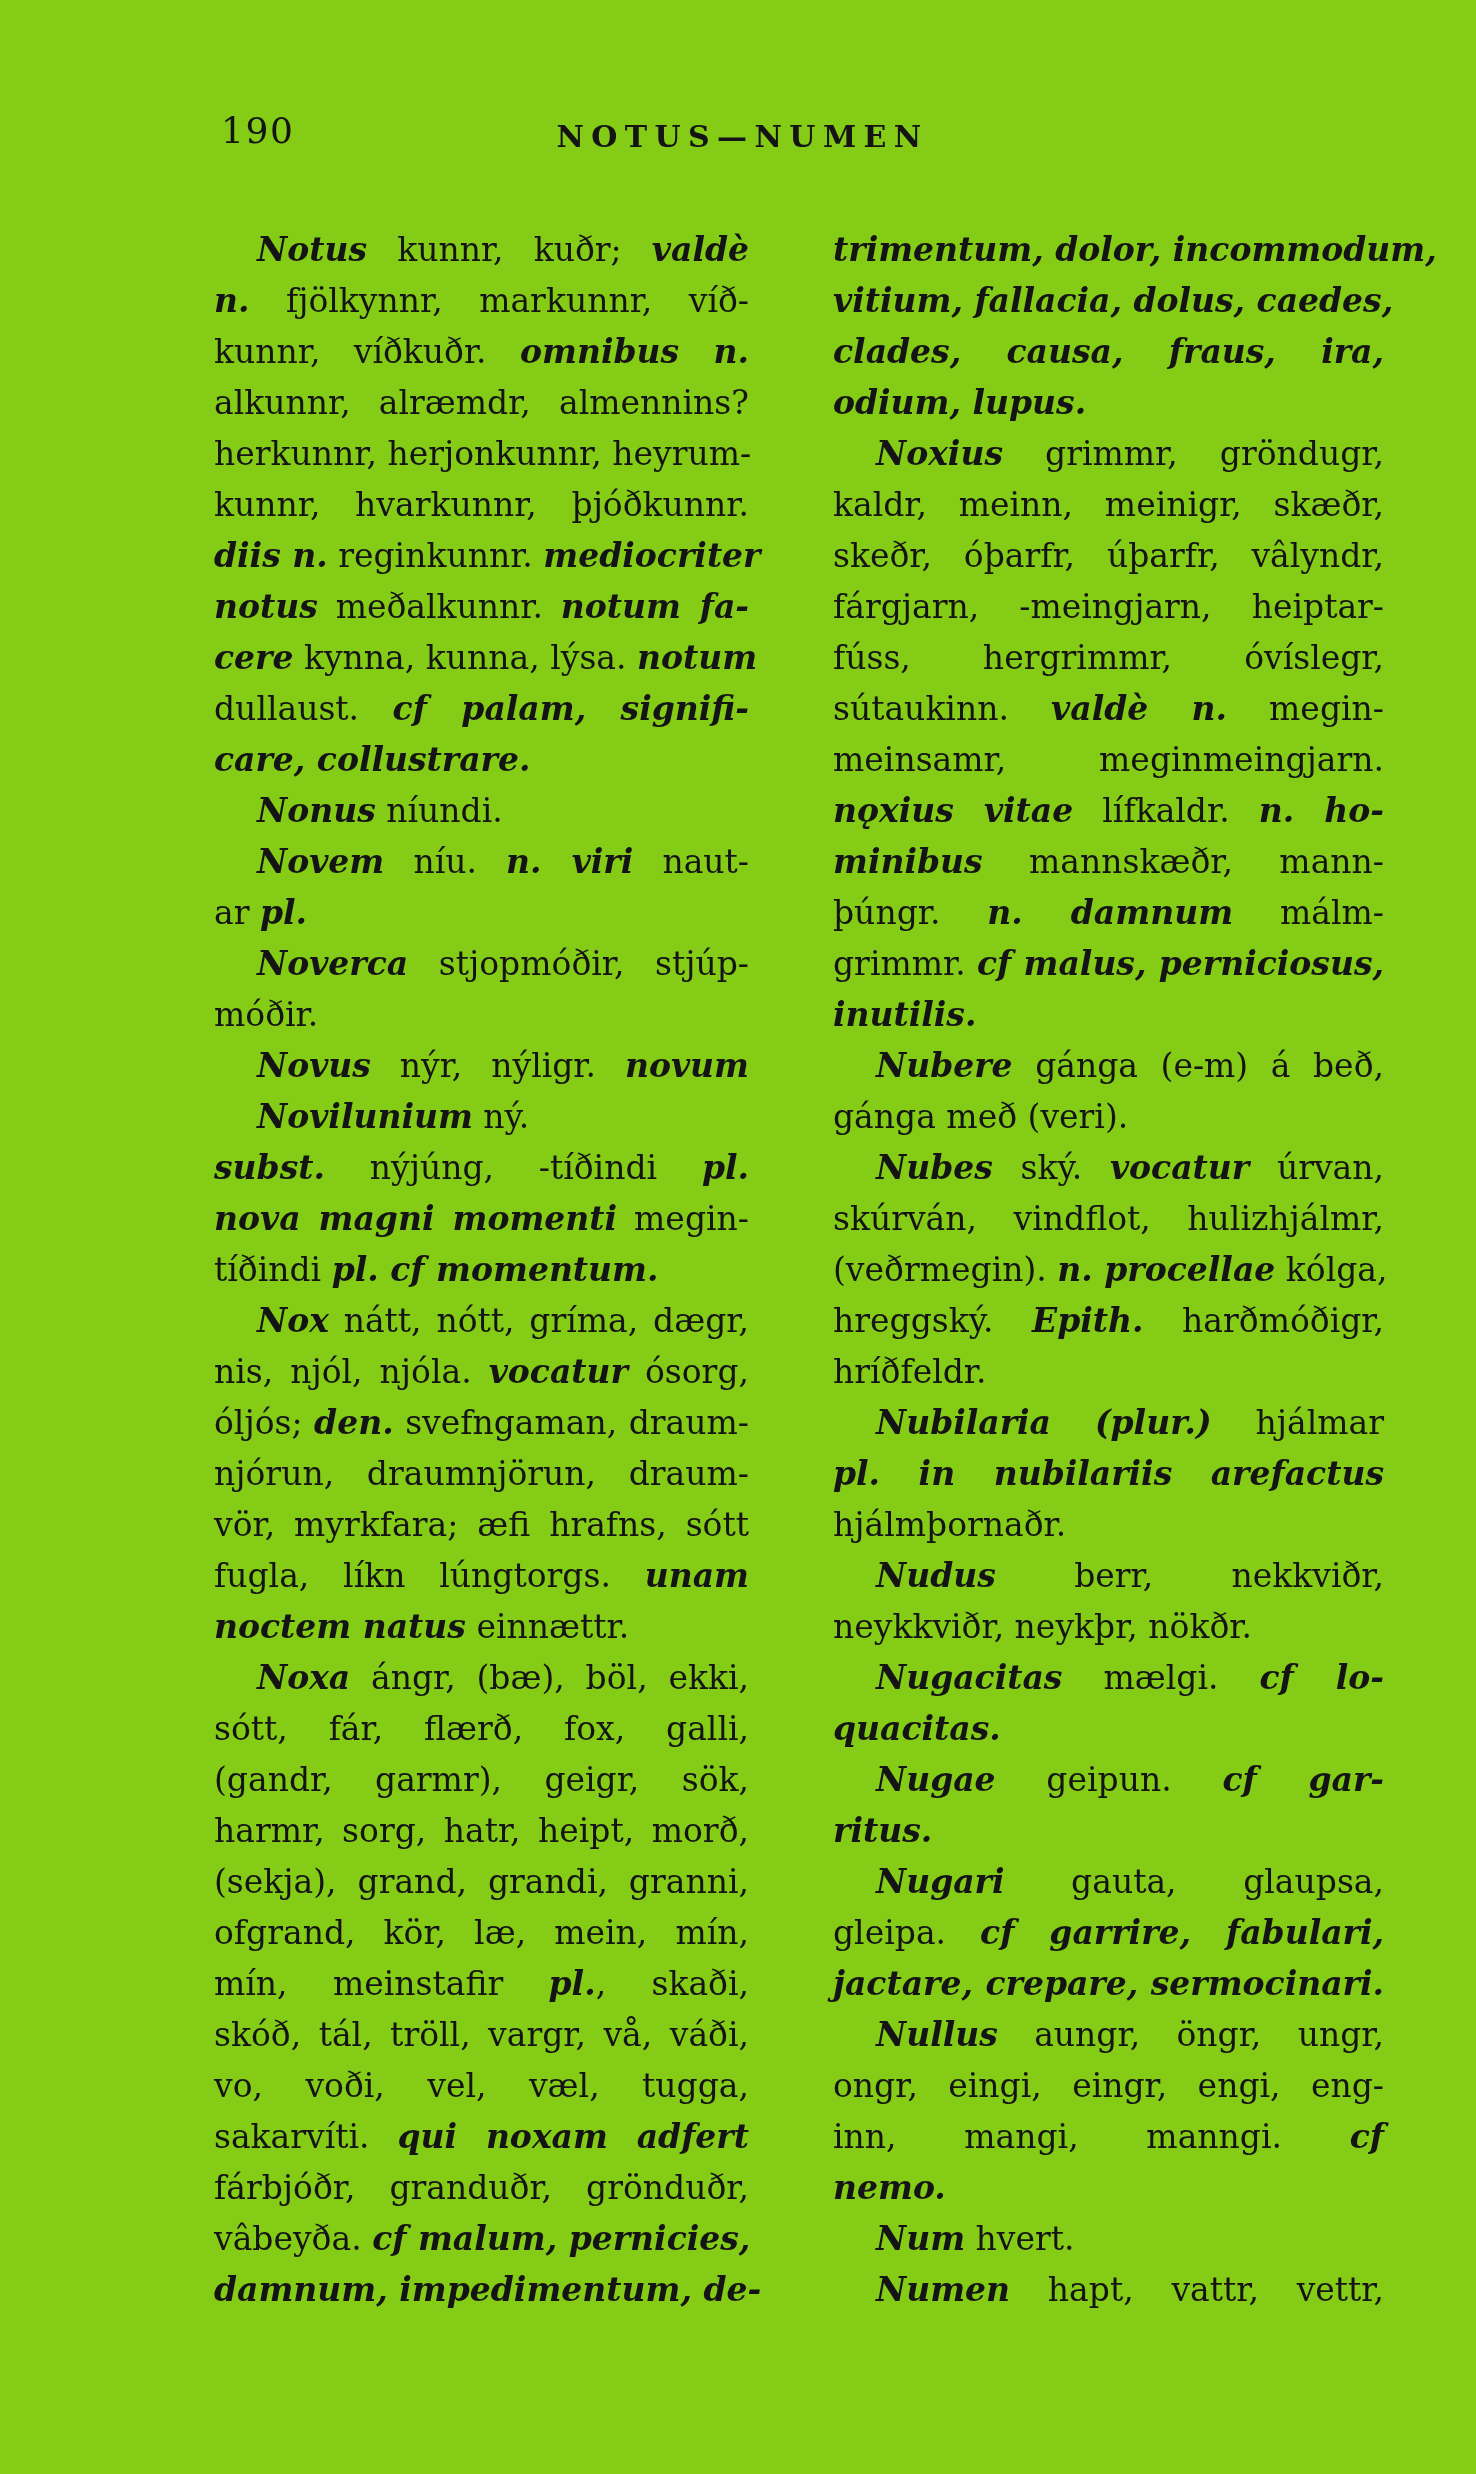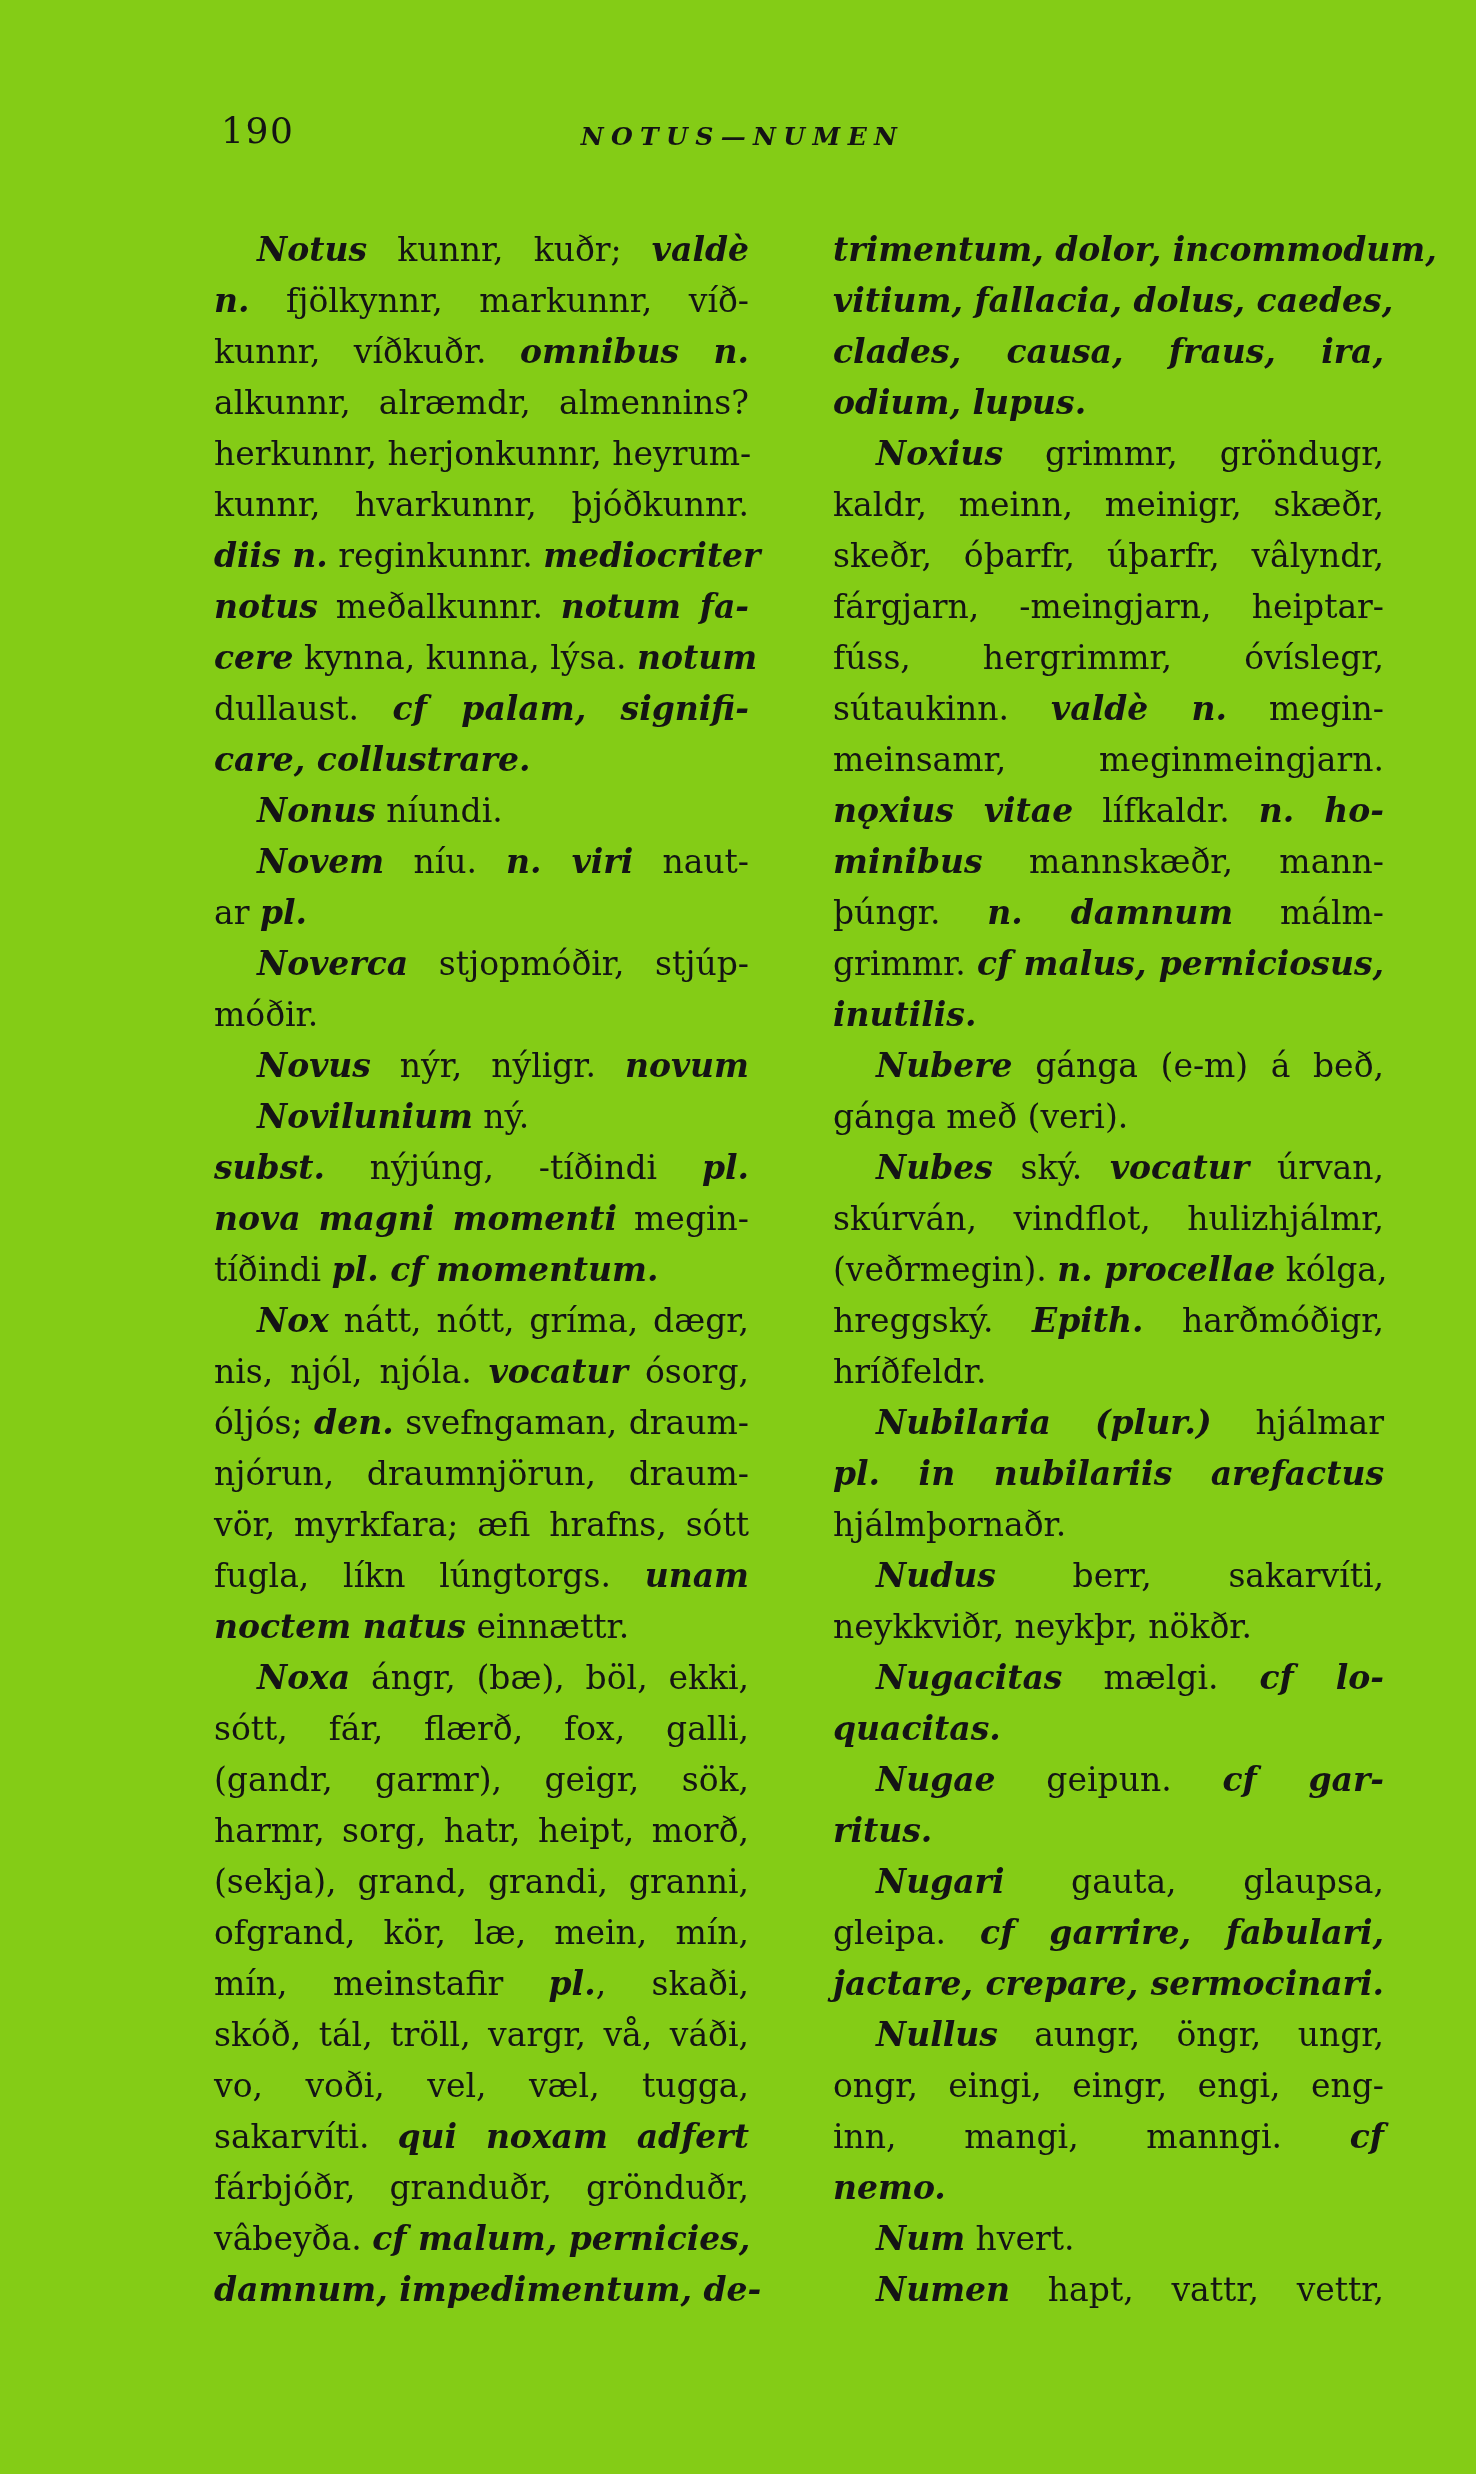--- a/index.html
+++ b/index.html
@@ -12,24 +12,23 @@
     overflow:hidden;
   }
   #page-number{
     position:absolute;left:221px;top:109px;
     font-size:36px;line-height:43px;
     letter-spacing:1.6px;
   }
   #running-header{
     position:absolute;left:495px;top:120px;width:495px;
     text-align:center;
-    font-size:25px;line-height:33px;
+    font-size:30px;line-height:33px;
     font-weight:700;
     letter-spacing:7.4px;
-    font-style:italic;
   }
   .column{
     position:absolute;top:224px;
   }
   #col-left{left:214px;width:535px;}
   #col-right{left:817px;width:551px;margin-left:16px;}
   .line{
     height:51px;
     line-height:51px;
     font-size:33px;
@@ -111,21 +110,21 @@
       <div class="line indent"><span class="lat">Nubere</span><span class="rom"> gánga (e-m) á beð,</span></div>
       <div class="line no-just"><span class="rom">gánga með (veri).</span></div>
       <div class="line indent"><span class="lat">Nubes</span><span class="rom"> ský. </span><span class="lat">vocatur</span><span class="rom"> úrvan,</span></div>
       <div class="line"><span class="rom">skúrván, vindflot, hulizhjálmr,</span></div>
       <div class="line"><span class="rom">(veðrmegin). </span><span class="lat">n. procellae</span><span class="rom"> kólga,</span></div>
       <div class="line"><span class="rom">hreggský. </span><span class="lat">Epith.</span><span class="rom"> harðmóðigr,</span></div>
       <div class="line no-just"><span class="rom">hríðfeldr.</span></div>
       <div class="line indent"><span class="lat">Nubilaria</span><span class="rom"> </span><span class="lat">(plur.)</span><span class="rom"> hjálmar</span></div>
       <div class="line"><span class="lat">pl. in nubilariis arefactus</span></div>
       <div class="line no-just"><span class="rom">hjálmþornaðr.</span></div>
-      <div class="line indent"><span class="lat">Nudus</span><span class="rom"> berr, sakarvíti,</span></div>
+      <div class="line indent"><span class="lat">Nudus</span><span class="rom"> berr, nekkviðr,</span></div>
       <div class="line no-just"><span class="rom">neykkviðr, neykþr, nökðr.</span></div>
       <div class="line indent"><span class="lat">Nugacitas</span><span class="rom"> mælgi. </span><span class="lat">cf lo-</span></div>
       <div class="line no-just"><span class="lat">quacitas.</span></div>
       <div class="line indent"><span class="lat">Nugae</span><span class="rom"> geipun. </span><span class="lat">cf gar-</span></div>
       <div class="line no-just"><span class="lat">ritus.</span></div>
       <div class="line indent"><span class="lat">Nugari</span><span class="rom"> gauta, glaupsa,</span></div>
       <div class="line"><span class="rom">gleipa. </span><span class="lat">cf garrire, fabulari,</span></div>
       <div class="line"><span class="lat">jactare, crepare, sermocinari.</span></div>
       <div class="line indent"><span class="lat">Nullus</span><span class="rom"> aungr, öngr, ungr,</span></div>
       <div class="line"><span class="rom">ongr, eingi, eingr, engi, eng-</span></div>

